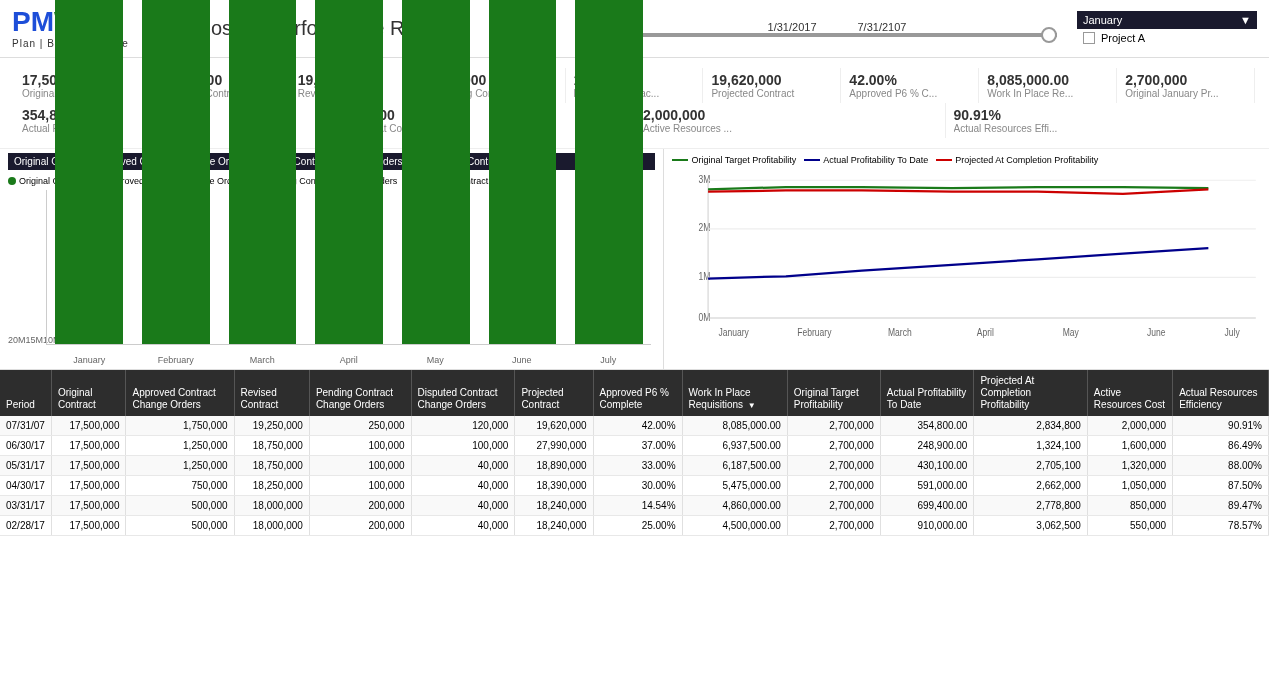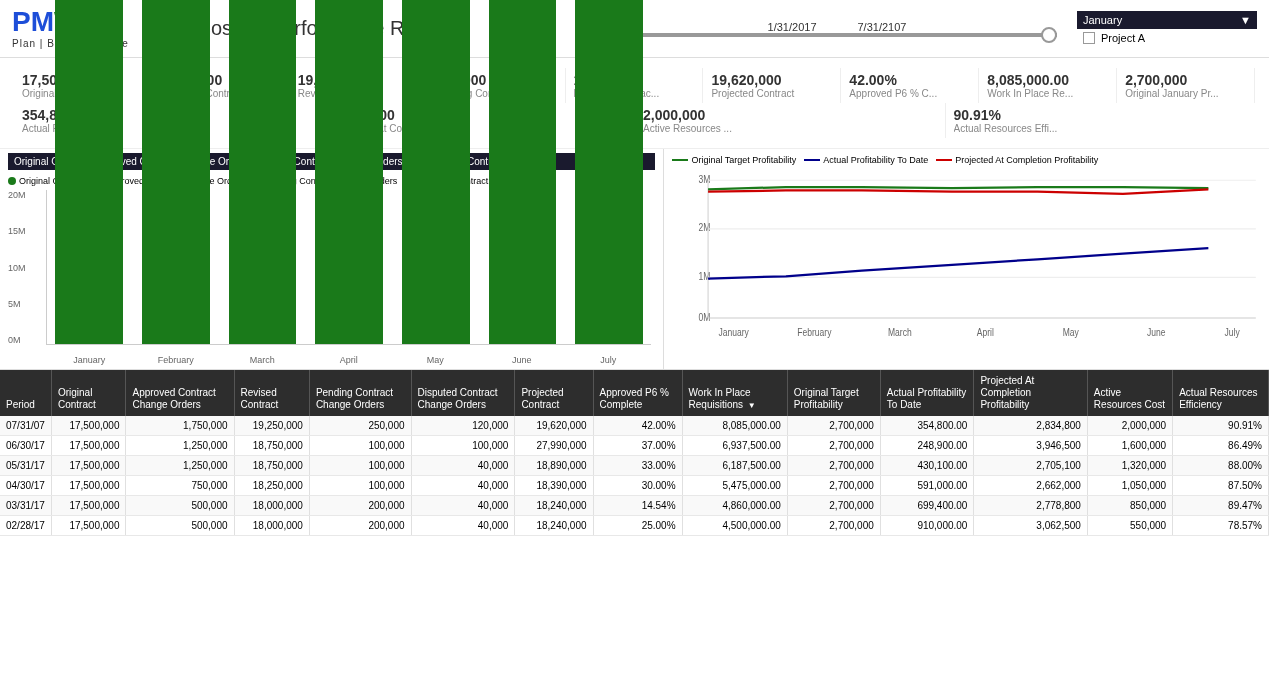--- a/index.html
+++ b/index.html
@@ -34,21 +34,21 @@
 
     
     .charts-section { display: flex; gap: 0; border-bottom: 1px solid #ddd; }
     .chart-container { flex: 1; padding: 4px 8px; }
     .chart-title-bar { background: #1a1a2e; color: #fff; font-size: 10px; padding: 3px 6px; margin-bottom: 4px; }
     .chart-legend { display: flex; flex-wrap: wrap; gap: 8px; padding: 2px 0; font-size: 9px; margin-bottom: 2px; }
     .legend-item { display: flex; align-items: center; gap: 3px; }
     .legend-dot { width: 8px; height: 8px; border-radius: 50%; display: inline-block; }
     .legend-line { width: 16px; height: 2px; display: inline-block; }
     .chart-area { position: relative; height: 175px; }
-    .y-axis { position: absolute; left: 0; top: 0; bottom: 20px; width: 35px; display: flex; flex-direction: column; justify-content: space-between; align-items: flex-start; font-size: 9px; color: #666; padding-right: 4px; }
+    .y-axis { position: absolute; left: 0; top: 0; bottom: 20px; width: 35px; display: flex; justify-content: space-between; align-items: flex-end; font-size: 9px; color: #666; padding-right: 4px; }
     .bars-area { position: absolute; left: 38px; right: 4px; top: 0; bottom: 20px; display: flex; align-items: flex-end; gap: 2px; border-left: 1px solid #ccc; border-bottom: 1px solid #ccc; }
     .bar-group { flex: 1; display: flex; align-items: flex-end; position: relative; height: 100%; }
     .bar { width: 100%; position: absolute; bottom: 0; }
     .bar-green { background: #1a7a1a; }
     .bar-dark-blue { background: #1a1a6e; }
     .bar-red { background: #cc0000; }
     .bar-purple { background: #800080; }
     .x-labels { position: absolute; bottom: 0; left: 38px; right: 4px; display: flex; justify-content: space-around; font-size: 9px; color: #666; }
     .x-label { text-align: center; flex: 1; }
 
@@ -330,21 +330,21 @@
           <td>17,500,000</td>
           <td>1,250,000</td>
           <td>18,750,000</td>
           <td>100,000</td>
           <td>100,000</td>
           <td>27,990,000</td>
           <td>37.00%</td>
           <td>6,937,500.00</td>
           <td>2,700,000</td>
           <td>248,900.00</td>
-          <td>3,946,500</td>
+          <td>1,324,100</td>
           <td>1,600,000</td>
           <td>86.49%</td>
         </tr>
         <tr>
           <td>05/31/17</td>
           <td>17,500,000</td>
           <td>1,250,000</td>
           <td>18,750,000</td>
           <td>100,000</td>
           <td>40,000</td>

